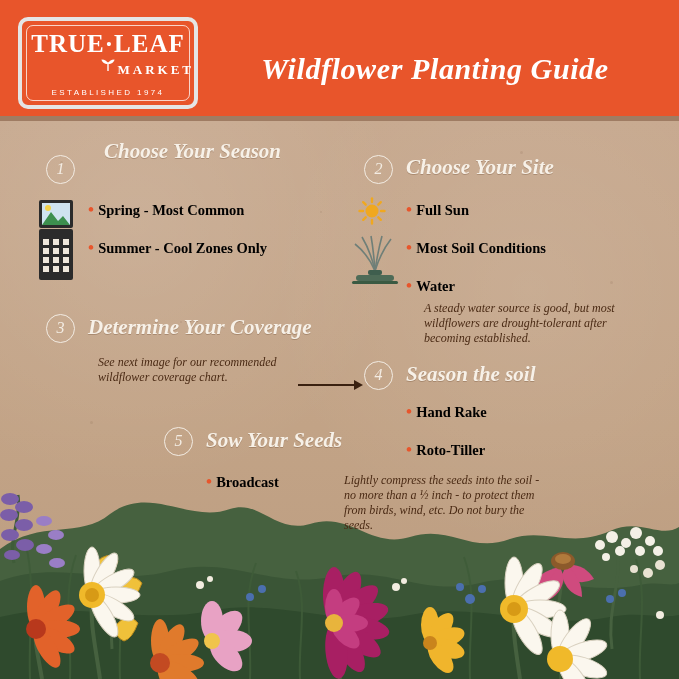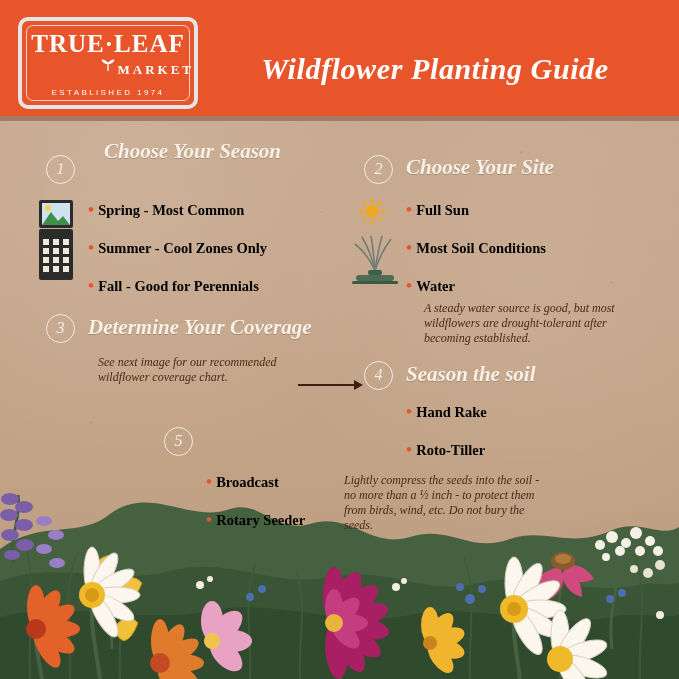--- a/index.html
+++ b/index.html
@@ -441,21 +441,20 @@
           <rect x="15" y="24" width="6" height="6"></rect>
           <rect x="25" y="24" width="6" height="6"></rect>
         <rect x="5" y="33" width="6" height="6"></rect>
           <rect x="15" y="33" width="6" height="6"></rect>
           <rect x="25" y="33" width="6" height="6"></rect>
       </g>
     </svg>
 
     <div class="bullet" style="left:88px; top:79px;">Spring - Most Common</div>
     <div class="bullet" style="left:88px; top:117px;">Summer - Cool Zones Only</div>
-    <div class="bullet" style="left:88px; top:155px;">Fall - Good for Perennials</div>
 
     <div class="num-badge" style="left:364px; top:34px;">2</div>
     <div class="step-title" style="left:406px; top:34px;">Choose Your Site</div>
 
     <svg class="ico" style="left:358px; top:76px;" width="28" height="28" viewBox="0 0 28 28">
       <circle cx="14" cy="14" r="6.5" fill="#f0a81f"></circle>
       <g stroke="#f0a81f" stroke-width="2.4" stroke-linecap="round">
         <path d="M14 1.5 V5"></path>
           <path d="M14 23 V26.5"></path>
           <path d="M1.5 14 H5"></path>
@@ -490,18 +489,18 @@
     <div class="note" style="left:98px; top:234px; width:196px;">See next image for our recommended wildflower coverage chart.</div>
     <div class="arrow-line" style="left:298px; top:263px; width:58px;"></div>
     <div class="arrow-head" style="left:354px; top:259px;"></div>
 
     <div class="num-badge" style="left:364px; top:240px;">4</div>
     <div class="step-title" style="left:406px; top:241px;">Season the soil</div>
     <div class="bullet" style="left:406px; top:281px;">Hand Rake</div>
     <div class="bullet" style="left:406px; top:319px;">Roto-Tiller</div>
 
     <div class="num-badge" style="left:164px; top:306px;">5</div>
+    <div class="step-title" style="left:206px; top:307px;">Sow Your Seeds</div>
     <div class="bullet" style="left:206px; top:351px;">Broadcast</div>
-    <div class="bullet" style="left:206px; top:389px;">Rotary Seeder</div>
     <div class="note" style="left:344px; top:352px; width:204px;">Lightly compress the seeds into the soil - no more than a ½ inch - to protect them from birds, wind, etc. Do not bury the seeds.</div>
 
   </div>
 </div>
 
 </body></html>

